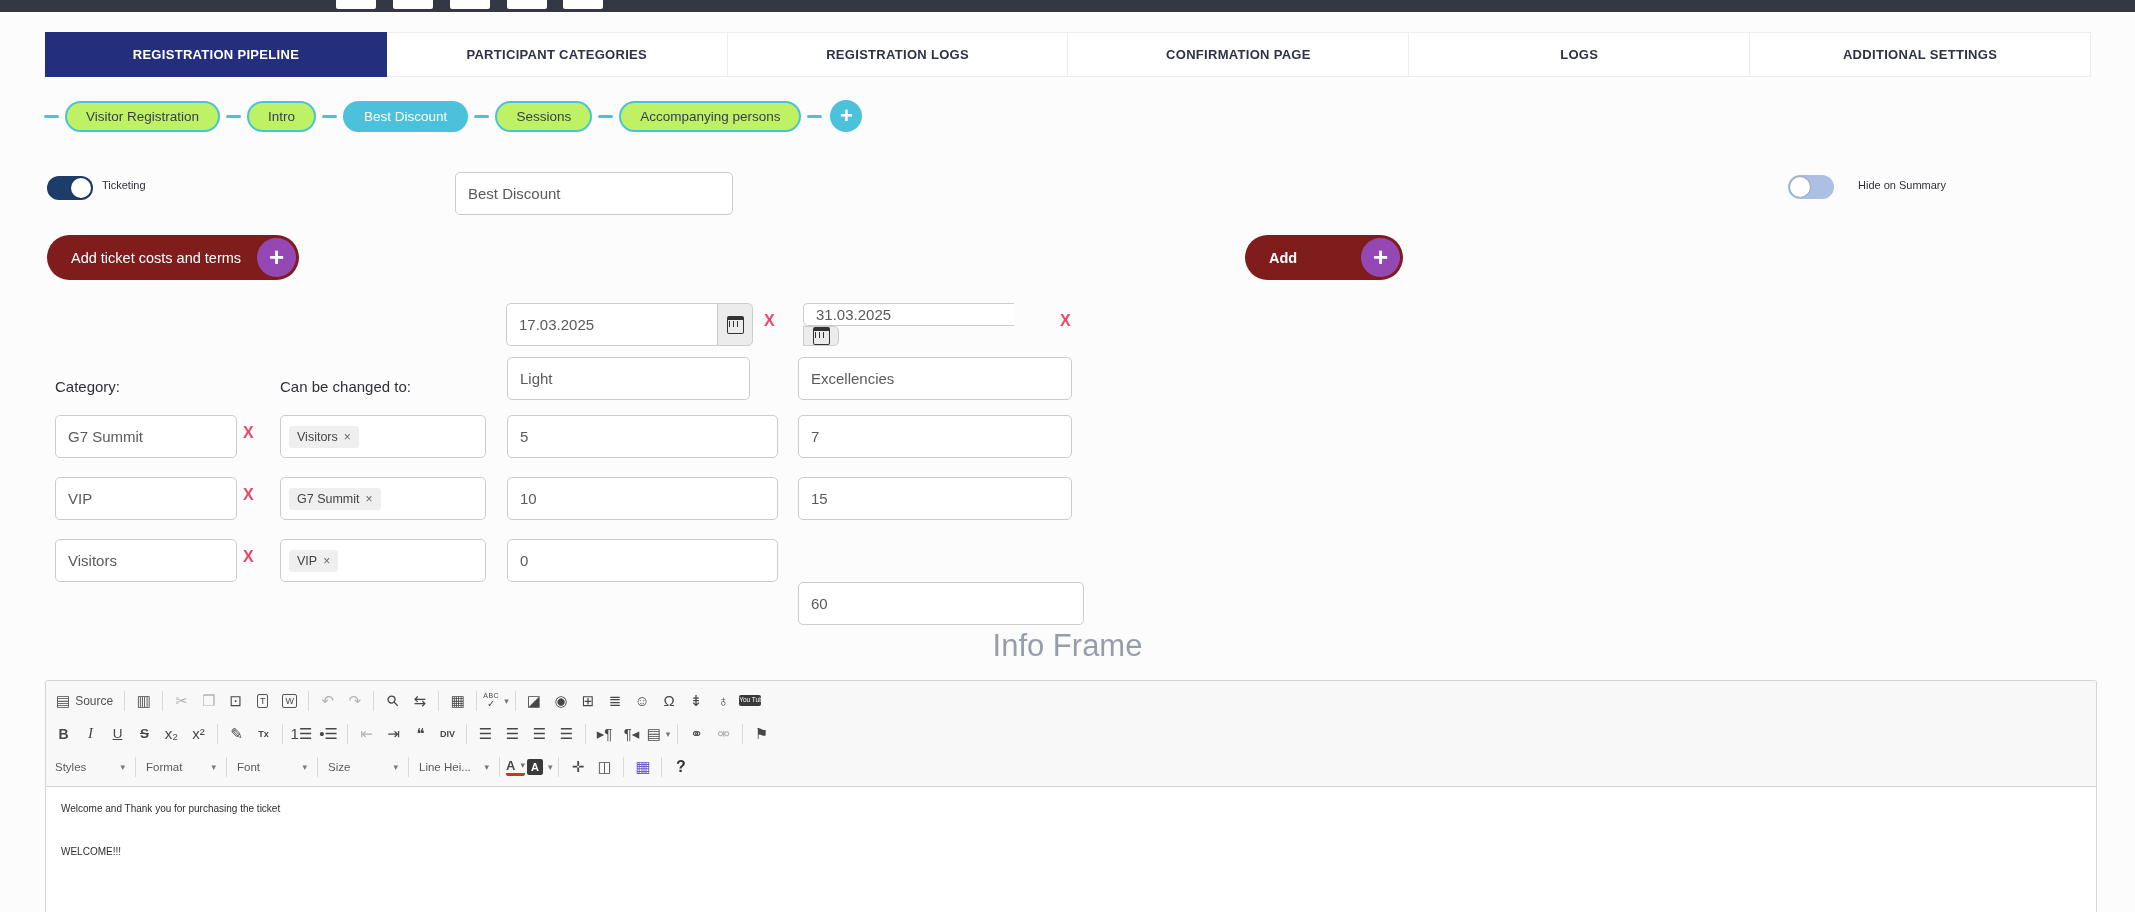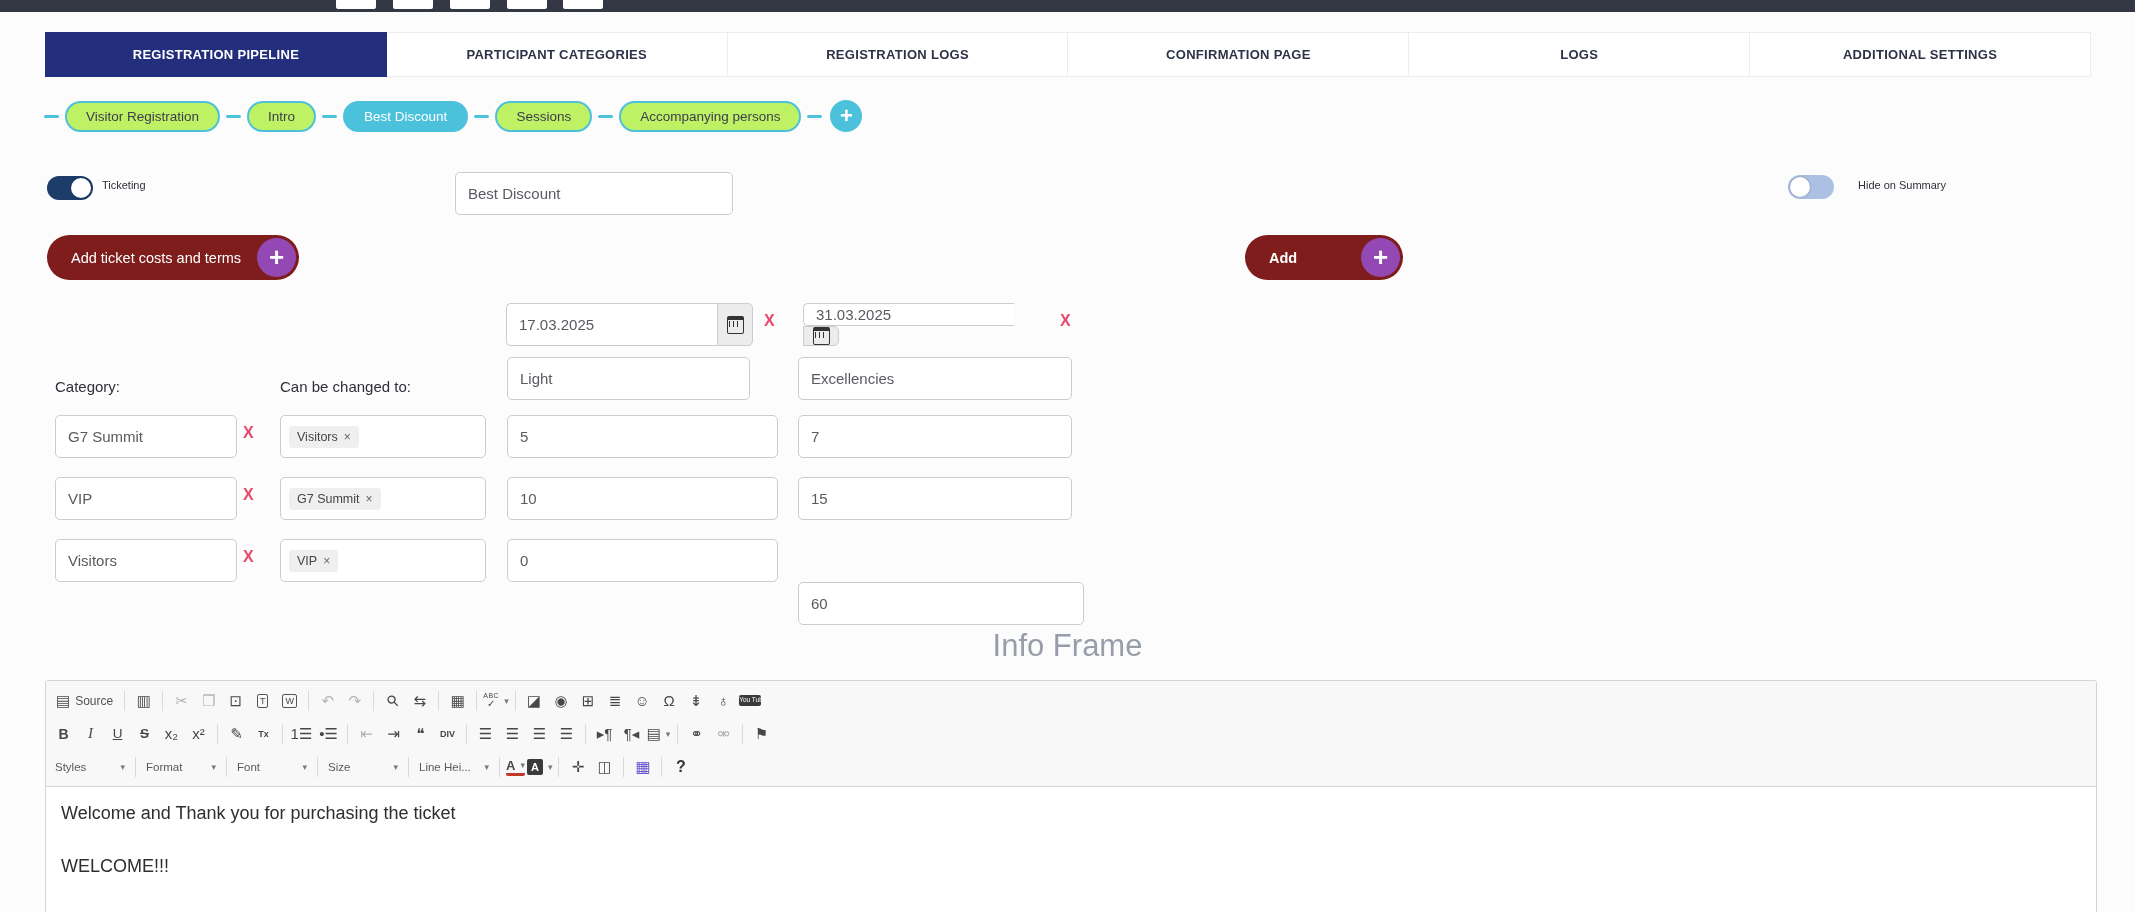--- a/index.html
+++ b/index.html
@@ -79,21 +79,21 @@
   .boldg{font-weight:bold;font-size:14px;}
   .italg{font-style:italic;font-family:"Liberation Serif",serif;font-size:15px;}
   .undg{text-decoration:underline;font-size:13.5px;}
   .strkg{text-decoration:line-through;font-size:13.5px;font-weight:bold;}
   .txticon{font-size:9px;font-weight:bold;}
   .tcolor{font-weight:bold;font-size:13px;border-bottom:3px solid #c0392b;line-height:13px;height:16px;min-width:14px;}
   .bgcolor-box{background:#3a3a3a;color:#fff;font-size:11px;font-weight:bold;width:16px;height:16px;
         display:inline-flex;align-items:center;justify-content:center;border-radius:2px;}
   .purple{color:#6f5bd0;font-size:16px;}
   .helpb{font-weight:bold;font-size:16px;color:#333;}
-  .econtent{padding:16px 15px;font-size:18px;color:#2e2e2e;}
+  .econtent{padding:16px 15px;font-size:10px;color:#2e2e2e;}
   .econtent p{margin:0;}
   .econtent p + p{margin-top:32px;}
 </style>
 </head>
 <body>
 
 <div class="screen">
 
   <div class="topbar">
     <span class="stub" style="left:336px"></span>

